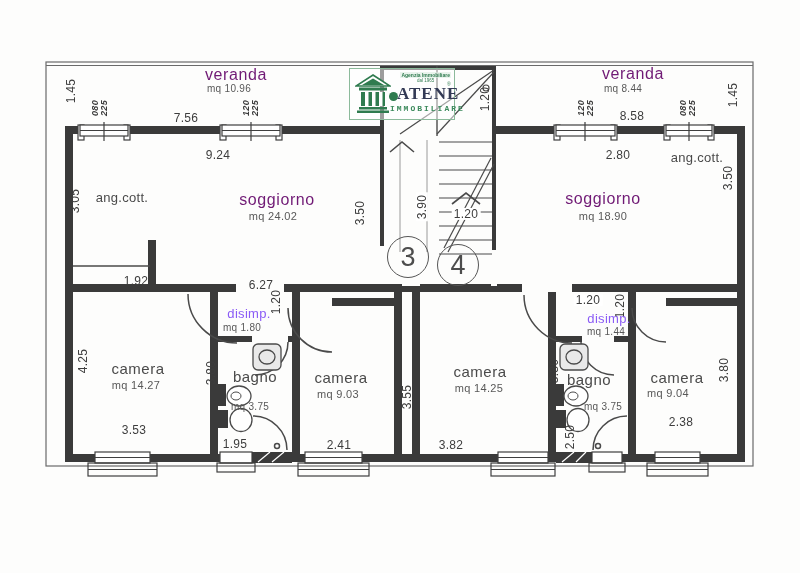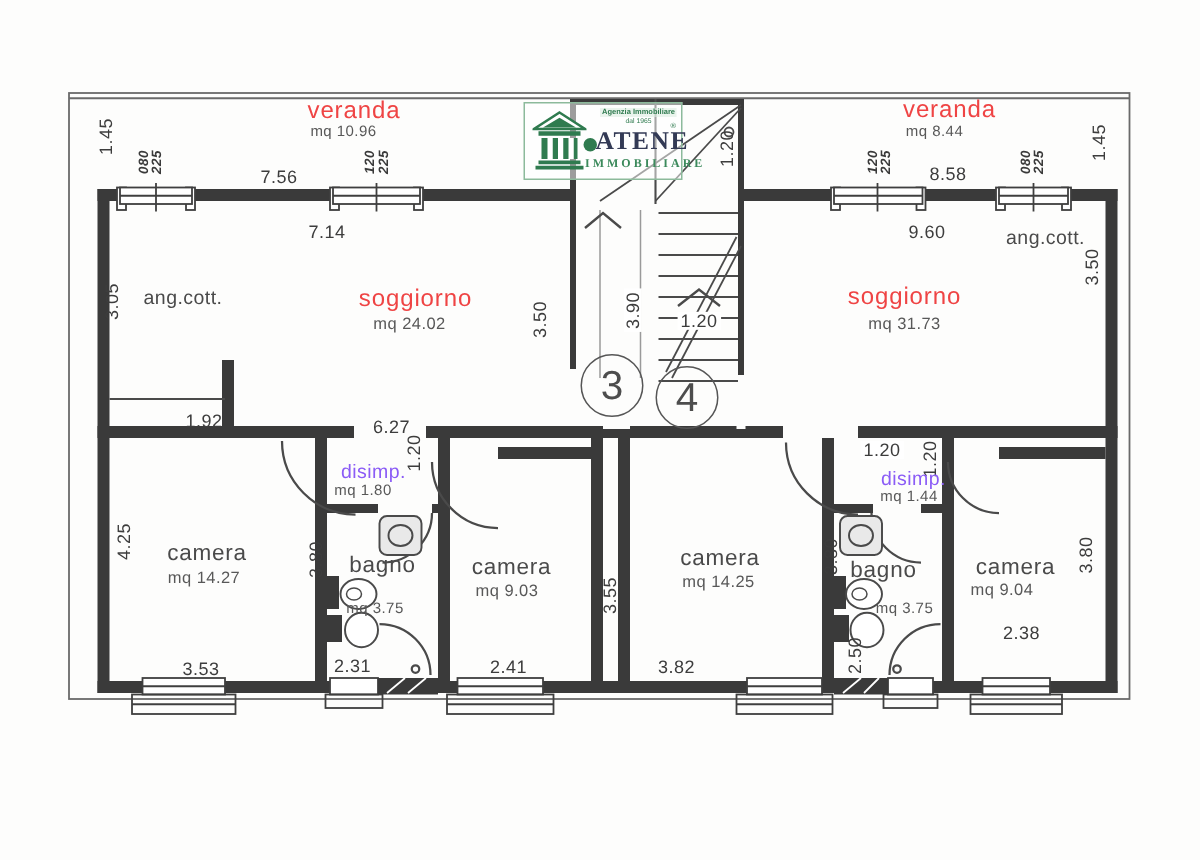--- a/index.html
+++ b/index.html
@@ -1,40 +1,40 @@
 <!DOCTYPE html>
 <html><head>
 <meta charset="utf-8">
 <style>
   html,body{margin:0;padding:0;background:#fff;}
   #page{position:relative;width:800px;height:573px;background:#fdfdfc;overflow:hidden;
         font-family:"Liberation Sans",sans-serif;}
   svg{position:absolute;left:0;top:0;}
   .lbl{position:absolute;transform:translate(-50%,-50%);color:#3d3d3d;font-size:12px;
        line-height:1.02;white-space:pre-line;text-align:center;letter-spacing:.3px;z-index:3;}
-  .s16{font-size:16px;color:#ef4444;letter-spacing:.6px;}
+  .s16{font-size:16px;color:#701a75;letter-spacing:.6px;}
   .s15{font-size:15px;color:#4a4a4a;letter-spacing:.5px;}
   .s14{font-size:13px;color:#4a4a4a;}
   .s12b{font-size:13px;color:#8b5cf6;}
   .s11{font-size:11px;color:#585858;}
   .s10{font-size:10px;color:#585858;}
   .win{font-size:9px;font-style:italic;font-weight:bold;line-height:.95;color:#3a3a3a;}
   .rot{transform:translate(-50%,-50%) rotate(-90deg);}
   .bgw{background:#fff;padding:0 2px;}
   .unit{position:absolute;transform:translate(-50%,-50%);width:40px;height:40px;border:1.6px solid #565656;
         border-radius:50%;display:flex;align-items:center;justify-content:center;font-size:27px;
         color:#4d4d4d;z-index:3;background:transparent;}
   .logo{position:absolute;left:349px;top:68px;width:104px;height:50px;border:1.5px solid #8cba9b;
         background:rgba(255,255,255,.5);z-index:5;}
   .logo .temple{position:absolute;left:5px;top:5px;}
   .logo .dot{position:absolute;left:39px;top:23px;width:9px;height:9px;border-radius:50%;background:#2f7b4f;}
   .logo .brand{position:absolute;left:47px;top:15px;font-family:"Liberation Serif",serif;font-weight:bold;
         font-size:17px;letter-spacing:1px;color:#333a55;}
   .logo .reg{position:absolute;left:97px;top:12px;font-size:5px;color:#2f7b4f;}
-  .logo .subtitle{position:absolute;left:40px;top:35px;font-family:Liberation Serif, serif;font-weight:bold;
+  .logo .subtitle{position:absolute;left:40px;top:35px;font-family:Liberation Mono, monospace;font-weight:bold;
         font-size:8px;letter-spacing:2px;color:#3c8a5c;}
   .logo .taglines{position:absolute;right:3px;top:3px;text-align:center;color:#2f7b4f;}
   .logo .tag1{font-size:5px;font-weight:bold;background:rgba(220,236,225,.6);padding:0 1px;}
   .logo .tag2{font-size:4.5px;}
 </style>
 </head>
 <body>
 
 <div id="page">
 
@@ -198,54 +198,54 @@
 
 <span class="lbl s16" style="left:633px;top:74px">veranda</span>
 <span class="lbl s10" style="left:623px;top:89px">mq 8.44</span>
 <span class="lbl rot win" style="left:586px;top:108px">120
 225</span>
 <span class="lbl" style="left:632px;top:116px">8.58</span>
 <span class="lbl rot win" style="left:688px;top:108px">080
 225</span>
 <span class="lbl rot" style="left:733px;top:95px">1.45</span>
 
-<span class="lbl" style="left:218px;top:155px">7.14</span>
+<span class="lbl" style="left:218px;top:155px">9.24</span>
 <span class="lbl s14" style="left:122px;top:198px">ang.cott.</span>
 <span class="lbl rot" style="left:75px;top:201px">3.05</span>
 <span class="lbl s16" style="left:277px;top:200px">soggiorno</span>
 <span class="lbl s11" style="left:273px;top:217px">mq 24.02</span>
 <span class="lbl rot" style="left:360px;top:213px">3.50</span>
 <span class="lbl" style="left:136px;top:281px">1.92</span>
 <span class="lbl" style="left:261px;top:285px">6.27</span>
 <span class="lbl rot" style="left:276px;top:302px">1.20</span>
 
-<span class="lbl" style="left:618px;top:155px">9.60</span>
+<span class="lbl" style="left:618px;top:155px">2.80</span>
 <span class="lbl s14" style="left:697px;top:158px">ang.cott.</span>
 <span class="lbl rot" style="left:728px;top:178px">3.50</span>
 <span class="lbl s16" style="left:603px;top:199px">soggiorno</span>
-<span class="lbl s11" style="left:603px;top:217px">mq 31.73</span>
+<span class="lbl s11" style="left:603px;top:217px">mq 18.90</span>
 <span class="lbl bgw" style="left:588px;top:300px">1.20</span>
 <span class="lbl rot" style="left:620px;top:306px">1.20</span>
 
 <span class="lbl rot" style="left:485px;top:99px">1.20</span>
 <span class="lbl rot bgw" style="left:422px;top:207px">3.90</span>
 <span class="lbl bgw" style="left:466px;top:214px">1.20</span>
 <span class="lbl rot" style="left:407px;top:397px">3.55</span>
 
 <span class="lbl rot" style="left:83px;top:361px">4.25</span>
 <span class="lbl s15" style="left:138px;top:369px">camera</span>
 <span class="lbl s11" style="left:136px;top:386px">mq 14.27</span>
-<span class="lbl" style="left:134px;top:446px">3.53</span>
+<span class="lbl" style="left:134px;top:430px">3.53</span>
 <span class="lbl rot" style="left:211px;top:373px">3.80</span>
 
 <span class="lbl s12b" style="left:249px;top:314px">disimp.</span>
 <span class="lbl s10" style="left:242px;top:328px">mq 1.80</span>
 <span class="lbl s15" style="left:255px;top:377px">bagno</span>
 <span class="lbl s10" style="left:250px;top:407px">mq 3.75</span>
-<span class="lbl" style="left:235px;top:444px">2.31</span>
+<span class="lbl" style="left:235px;top:444px">1.95</span>
 
 <span class="lbl s15" style="left:341px;top:378px">camera</span>
 <span class="lbl s11" style="left:338px;top:395px">mq 9.03</span>
 <span class="lbl" style="left:339px;top:445px">2.41</span>
 
 <span class="lbl s15" style="left:480px;top:372px">camera</span>
 <span class="lbl s11" style="left:479px;top:389px">mq 14.25</span>
 <span class="lbl" style="left:451px;top:445px">3.82</span>
 <span class="lbl rot" style="left:554px;top:371px">3.80</span>
 

